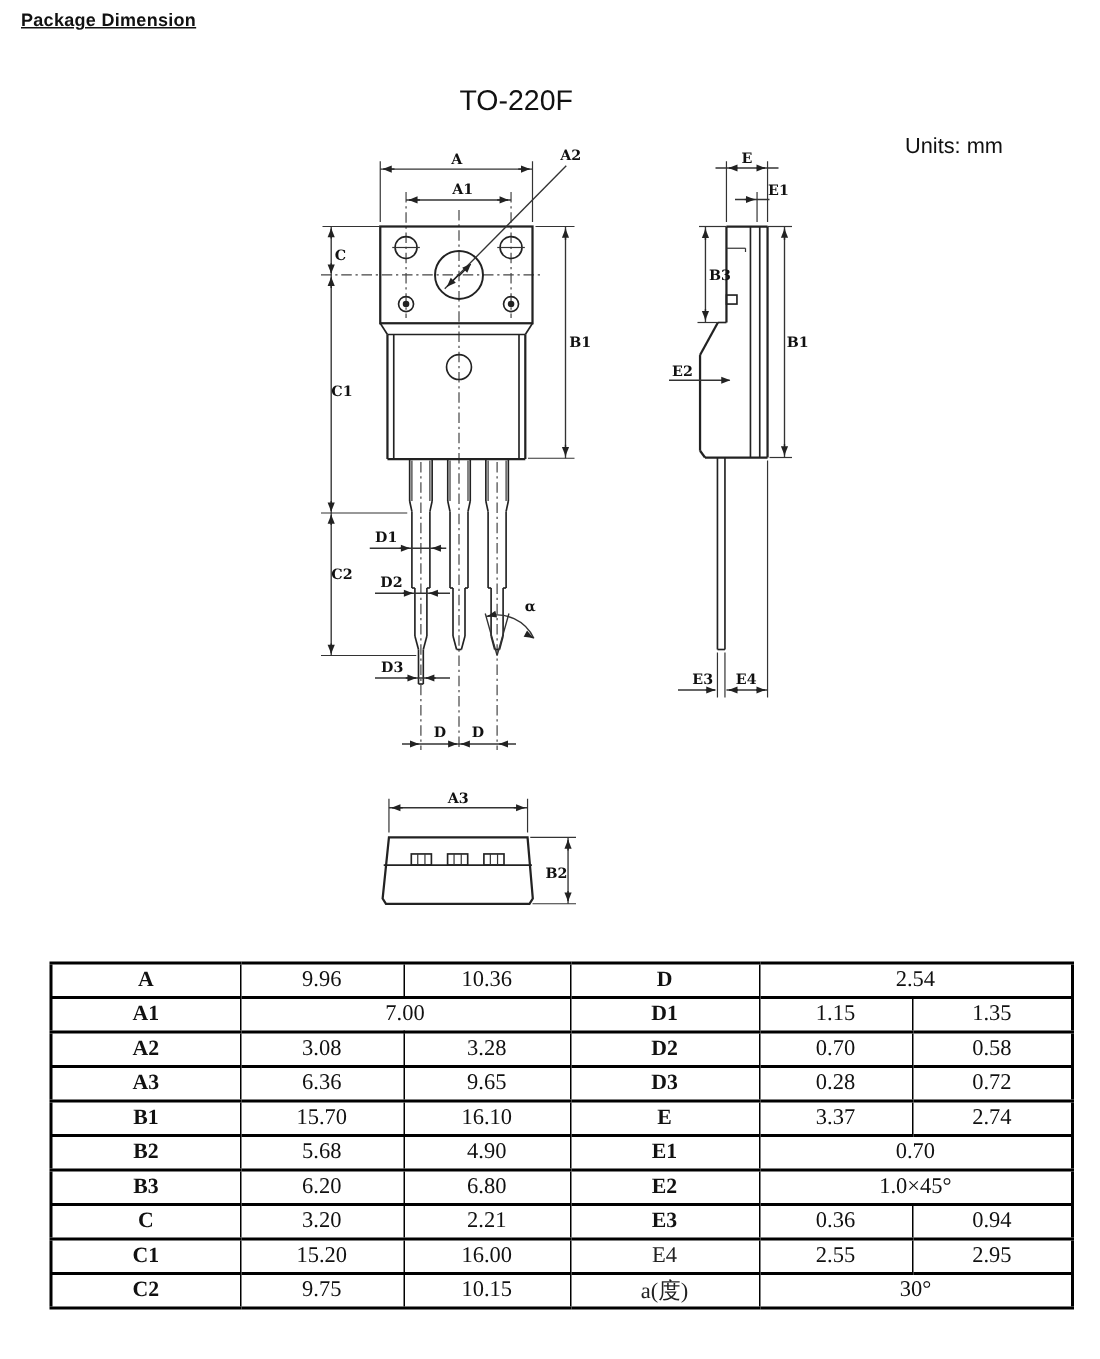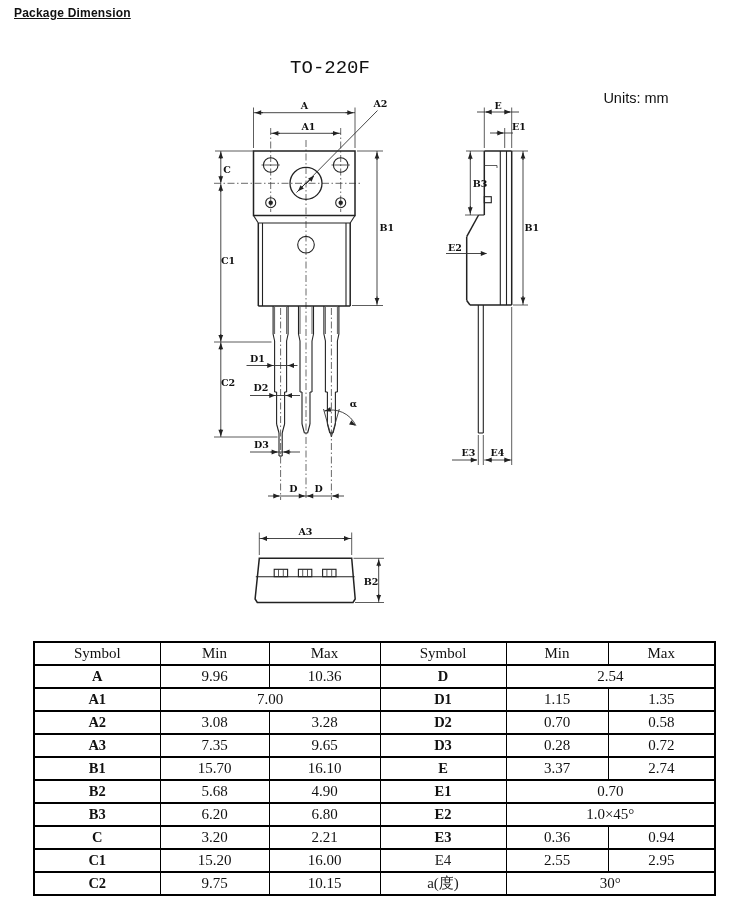--- a/index.html
+++ b/index.html
@@ -1,21 +1,21 @@
 <!DOCTYPE html>
 <html><head>
 <meta charset="utf-8">
 <style>
   html,body{margin:0;padding:0;background:#fff;}
   body{width:733px;height:906px;position:relative;overflow:hidden;
        font-family:"Liberation Sans",sans-serif;color:#111;}
   .abs{position:absolute;}
   #doc-title{left:14px;top:6px;font-size:12px;font-weight:bold;
              text-decoration:underline;letter-spacing:.2px;}
-  #package-name{left:278px;top:57px;width:104px;text-align:center;font-size:19px;font-family:Liberation Mono, monospace;}
+  #package-name{left:278px;top:57px;width:104px;text-align:right;font-size:19px;}
   #units-label{left:586px;top:90px;width:100px;text-align:center;font-size:14.5px;}
   svg text{font-family:"DejaVu Serif",serif;font-size:9.5px;font-weight:bold;fill:#111;}
   .ol{fill:none;stroke:#222;stroke-width:1.5;}
   .o1{fill:none;stroke:#222;stroke-width:1.1;}
   .o0{fill:none;stroke:#333;stroke-width:.8;}
   .dim{fill:none;stroke:#333;stroke-width:.9;}
   .ext{fill:none;stroke:#333;stroke-width:.8;}
   .cl{fill:none;stroke:#444;stroke-width:.8;stroke-dasharray:7 2.5 1.5 2.5;}
   .arr{stroke:#222;stroke-width:.9;}
   
@@ -291,28 +291,20 @@
 <table class="abs" id="dim-table">
   <colgroup>
     <col style="width:126px">
       <col style="width:109px">
       <col style="width:111px">
     <col style="width:126px">
       <col style="width:102px">
       <col style="width:107px">
   </colgroup>
   <tbody>
-      <tr>
-    <th>Symbol</th>
-    <th>Min</th>
-    <th>Max</th>
-    <th>Symbol</th>
-    <th>Min</th>
-    <th>Max</th>
-  </tr>
   <tr>
     <td class="sym">A</td>
     <td>9.96</td>
     <td>10.36</td>
     <td class="sym">D</td>
     <td colspan="2">2.54</td>
   </tr>
   <tr>
     <td class="sym">A1</td>
     <td colspan="2">7.00</td>
@@ -323,21 +315,21 @@
   <tr>
     <td class="sym">A2</td>
     <td>3.08</td>
     <td>3.28</td>
     <td class="sym">D2</td>
     <td>0.70</td>
     <td>0.58</td>
   </tr>
   <tr>
     <td class="sym">A3</td>
-    <td>7.35</td>
+    <td>6.36</td>
     <td>9.65</td>
     <td class="sym">D3</td>
     <td>0.28</td>
     <td>0.72</td>
   </tr>
   <tr>
     <td class="sym">B1</td>
     <td>15.70</td>
     <td>16.10</td>
     <td class="sym">E</td>

